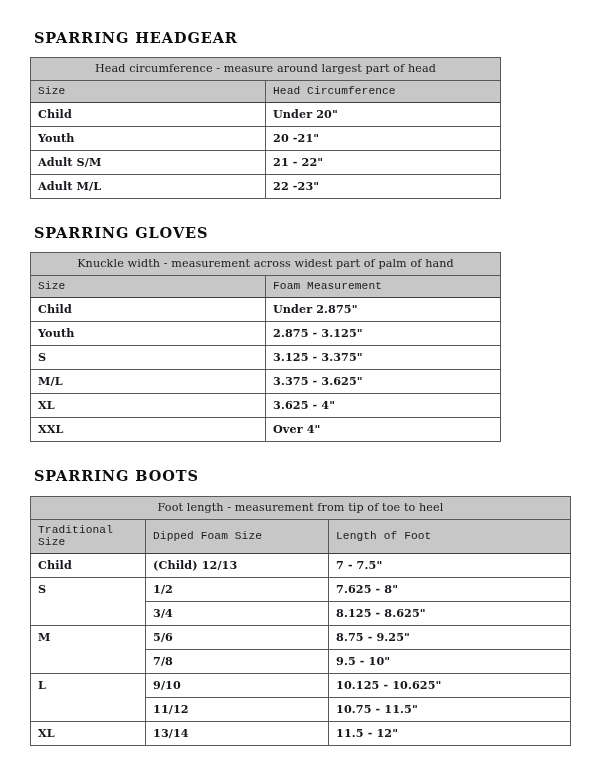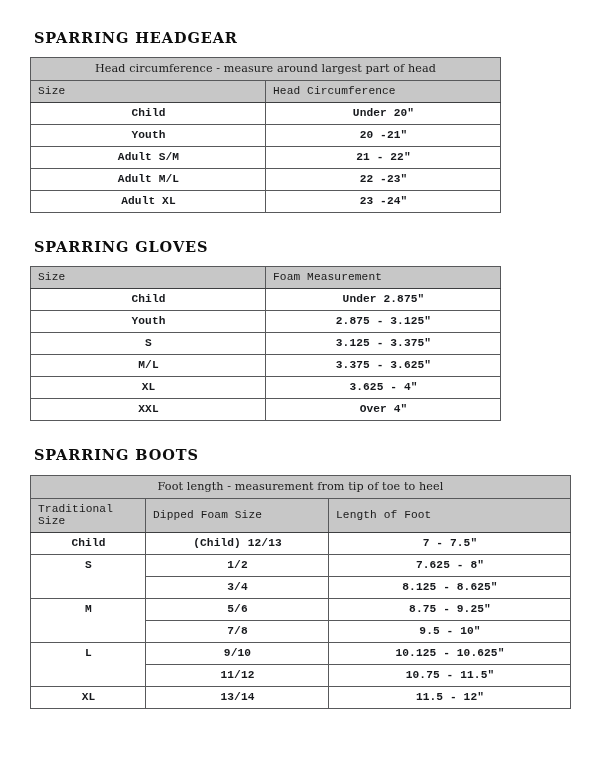--- a/index.html
+++ b/index.html
@@ -74,24 +74,23 @@
   }
   .head-row td.head-last {
     border-bottom: 1px solid #3d3e40;
   }
   tbody.body-rows td {
     background: #ffffff;
     font-size: 11.2px;
     font-weight: bold;
     color: #16181c;
     padding: 4px 6px 5px 7px;
-    text-align: center;
+    text-align: left;
     height: 12px;
     letter-spacing: 0.1px;
-    font-family: Liberation Mono, monospace;
   }
   td.center {
     text-align: center;
   }
   td.vtop {
     vertical-align: top;
   }
   
   #table-headgear { width: 470px; }
   #table-headgear col.c1 { width: 235px; }
@@ -138,37 +137,36 @@
           <td>20 -21"</td>
         </tr>
         <tr>
           <td>Adult S/M</td>
           <td>21 - 22"</td>
         </tr>
         <tr>
           <td>Adult M/L</td>
           <td>22 -23"</td>
         </tr>
-        <tr>
-          <td>Adult XL</td>
-          <td>23 -24"</td>
-        </tr>
       </tbody>
     </table>
   </div>
 
   <div class="section">
     <div class="section-title">SPARRING GLOVES</div>
 
     <table class="sizechart" id="table-gloves">
       <colgroup>
           <col class="c1">
           <col class="c2">
         </colgroup>
       <tbody>
+        <tr class="cap-row">
+          <td colspan="2">Knuckle width - measurement across widest part of palm of hand</td>
+        </tr>
         <tr class="head-row">
           <td class="head-last">Size</td>
           <td class="head-last">Foam Measurement</td>
         </tr>
       </tbody>
       <tbody class="body-rows">
         <tr>
           <td>Child</td>
           <td>Under 2.875"</td>
         </tr>

